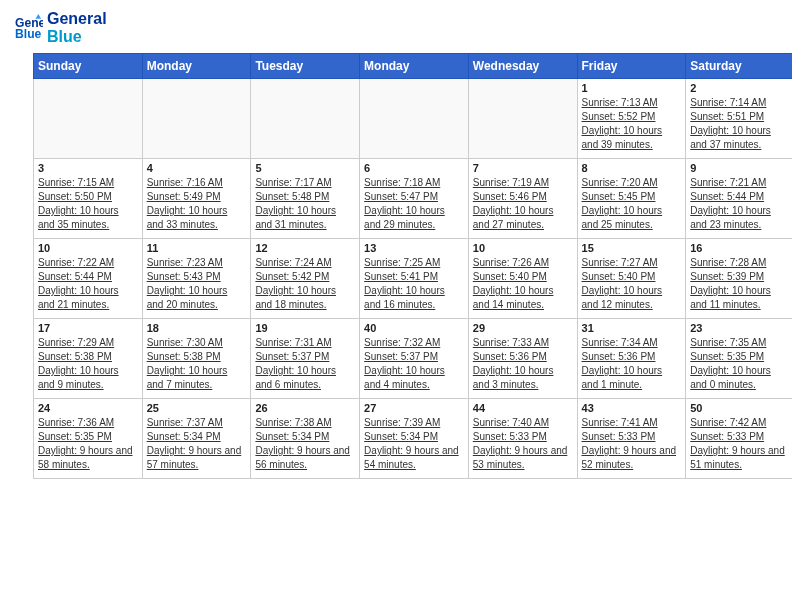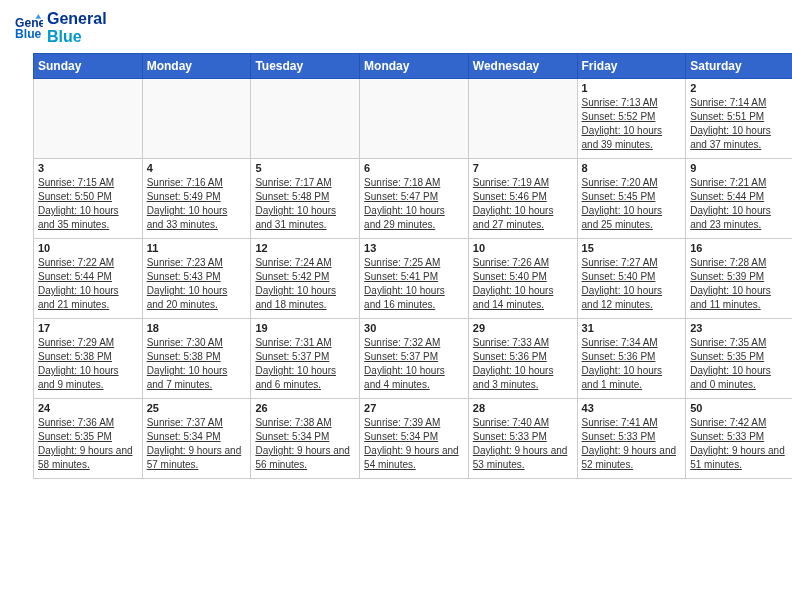--- a/index.html
+++ b/index.html
@@ -198,21 +198,21 @@
           </td>
           <td>
             <span class="day-number">18</span>
             <div class="day-info">Sunrise: 7:30 AM<br>Sunset: 5:38 PM<br>Daylight: 10 hours and 7 minutes.</div>
           </td>
           <td>
             <span class="day-number">19</span>
             <div class="day-info">Sunrise: 7:31 AM<br>Sunset: 5:37 PM<br>Daylight: 10 hours and 6 minutes.</div>
           </td>
           <td>
-            <span class="day-number">30</span>
+            <span class="day-number">40</span>
             <div class="day-info">Sunrise: 7:32 AM<br>Sunset: 5:37 PM<br>Daylight: 10 hours and 4 minutes.</div>
           </td>
           <td>
             <span class="day-number">29</span>
             <div class="day-info">Sunrise: 7:33 AM<br>Sunset: 5:36 PM<br>Daylight: 10 hours and 3 minutes.</div>
           </td>
           <td>
             <span class="day-number">31</span>
             <div class="day-info">Sunrise: 7:34 AM<br>Sunset: 5:36 PM<br>Daylight: 10 hours and 1 minute.</div>
           </td>
@@ -232,21 +232,21 @@
           </td>
           <td>
             <span class="day-number">26</span>
             <div class="day-info">Sunrise: 7:38 AM<br>Sunset: 5:34 PM<br>Daylight: 9 hours and 56 minutes.</div>
           </td>
           <td>
             <span class="day-number">27</span>
             <div class="day-info">Sunrise: 7:39 AM<br>Sunset: 5:34 PM<br>Daylight: 9 hours and 54 minutes.</div>
           </td>
           <td>
-            <span class="day-number">28</span>
+            <span class="day-number">44</span>
             <div class="day-info">Sunrise: 7:40 AM<br>Sunset: 5:33 PM<br>Daylight: 9 hours and 53 minutes.</div>
           </td>
           <td>
             <span class="day-number">43</span>
             <div class="day-info">Sunrise: 7:41 AM<br>Sunset: 5:33 PM<br>Daylight: 9 hours and 52 minutes.</div>
           </td>
           <td>
             <span class="day-number">50</span>
             <div class="day-info">Sunrise: 7:42 AM<br>Sunset: 5:33 PM<br>Daylight: 9 hours and 51 minutes.</div>
           </td>

